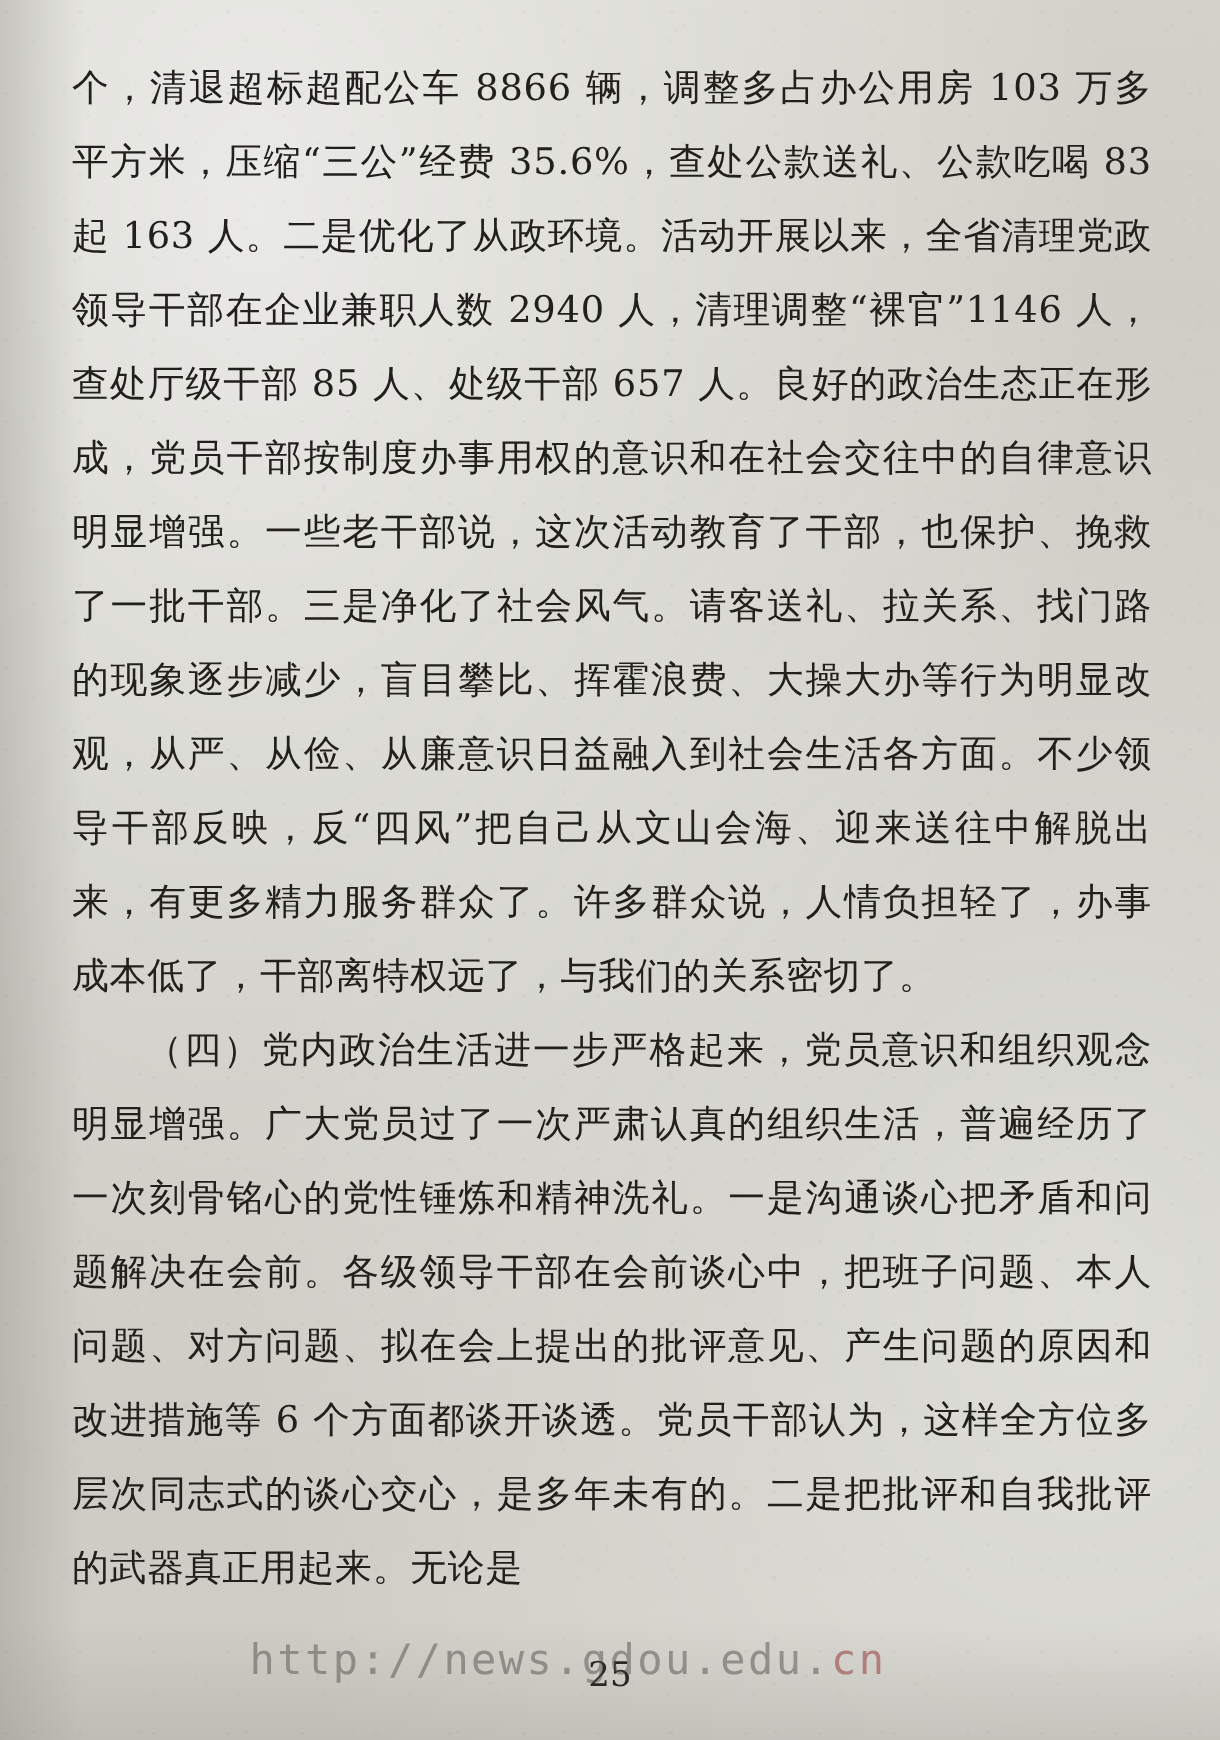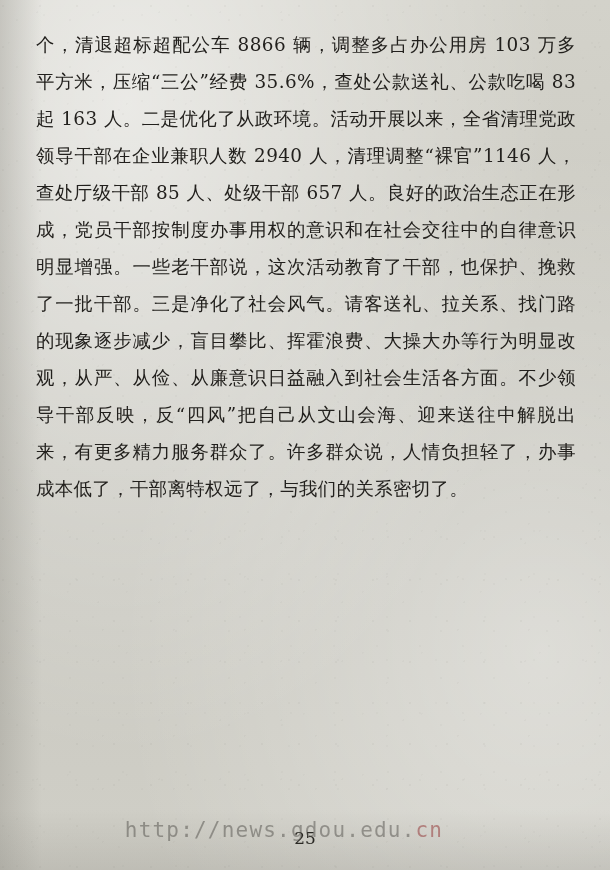--- a/index.html
+++ b/index.html
@@ -101,20 +101,21 @@
 </head>
 <body>
 
 <div class="page">
   <div class="shade-left"></div>
   <div class="shade-bottom"></div>
   <div class="grain"></div>
 
   <div class="body-text">
     <p>个，清退超标超配公车 8866 辆，调整多占办公用房 103 万多平方米，压缩“三公”经费 35.6%，查处公款送礼、公款吃喝 83 起 163 人。二是优化了从政环境。活动开展以来，全省清理党政领导干部在企业兼职人数 2940 人，清理调整“裸官”1146 人，查处厅级干部 85 人、处级干部 657 人。良好的政治生态正在形成，党员干部按制度办事用权的意识和在社会交往中的自律意识明显增强。一些老干部说，这次活动教育了干部，也保护、挽救了一批干部。三是净化了社会风气。请客送礼、拉关系、找门路的现象逐步减少，盲目攀比、挥霍浪费、大操大办等行为明显改观，从严、从俭、从廉意识日益融入到社会生活各方面。不少领导干部反映，反“四风”把自己从文山会海、迎来送往中解脱出来，有更多精力服务群众了。许多群众说，人情负担轻了，办事成本低了，干部离特权远了，与我们的关系密切了。</p>
+    <p class="p-indent">（四）党内政治生活进一步严格起来，党员意识和组织观念明显增强。广大党员过了一次严肃认真的组织生活，普遍经历了一次刻骨铭心的党性锤炼和精神洗礼。一是沟通谈心把矛盾和问题解决在会前。各级领导干部在会前谈心中，把班子问题、本人问题、对方问题、拟在会上提出的批评意见、产生问题的原因和改进措施等 6 个方面都谈开谈透。党员干部认为，这样全方位多层次同志式的谈心交心，是多年未有的。二是把批评和自我批评的武器真正用起来。无论是</p>
   </div>
 
   <div class="page-number">25</div>
 
   <div class="watermark">
     <span>http://news.gdou.edu.</span><span class="cn">cn</span>
   </div>
 </div>
 
 </body></html>

